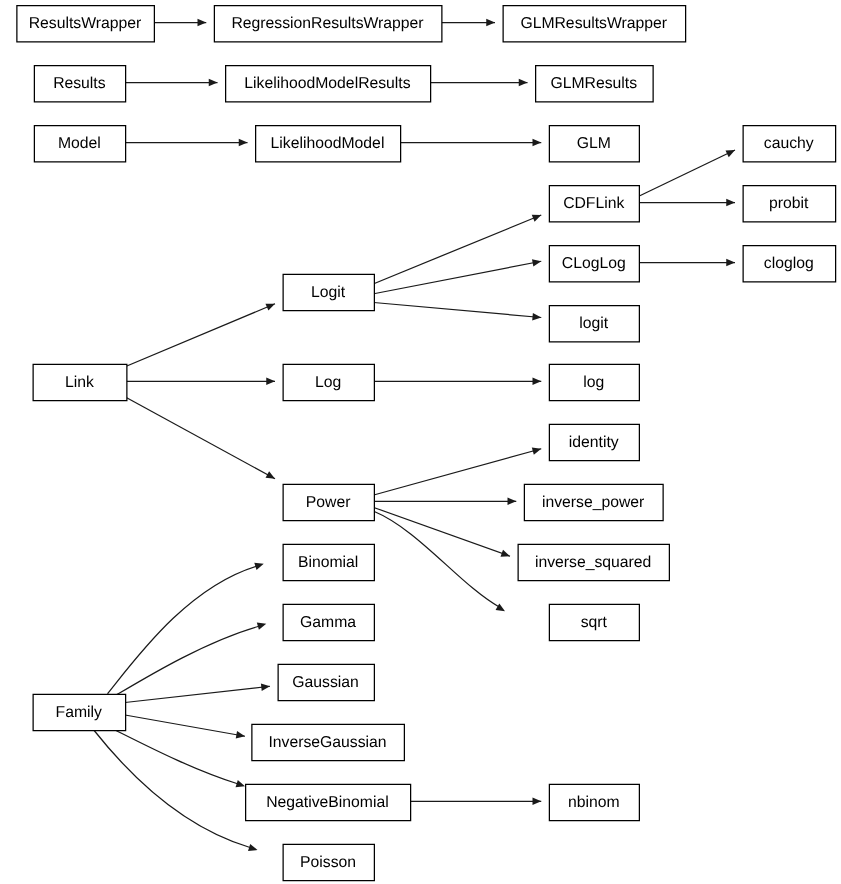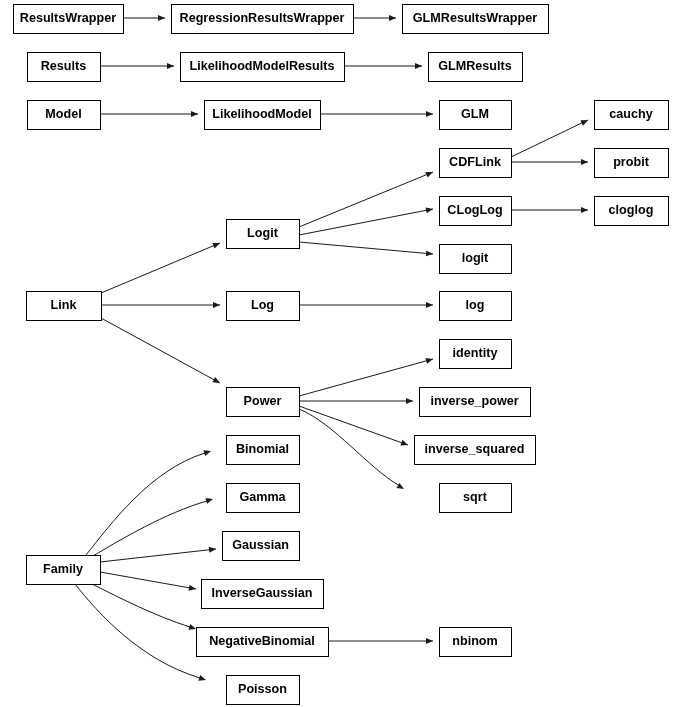--- a/index.html
+++ b/index.html
@@ -10,21 +10,20 @@
   body {
     width: 673px;
     height: 707px;
     font-family: "Liberation Sans", sans-serif;
     overflow: hidden;
   }
   #diagram-root {
     position: relative;
     width: 673px;
     height: 707px;
-    font-weight: bold;
   }
   svg#graph {
     display: block;
     width: 673px;
     height: 707px;
     background: #ffffff;
   }
   .node-box {
     fill: #ffffff;
     stroke: #000000;

